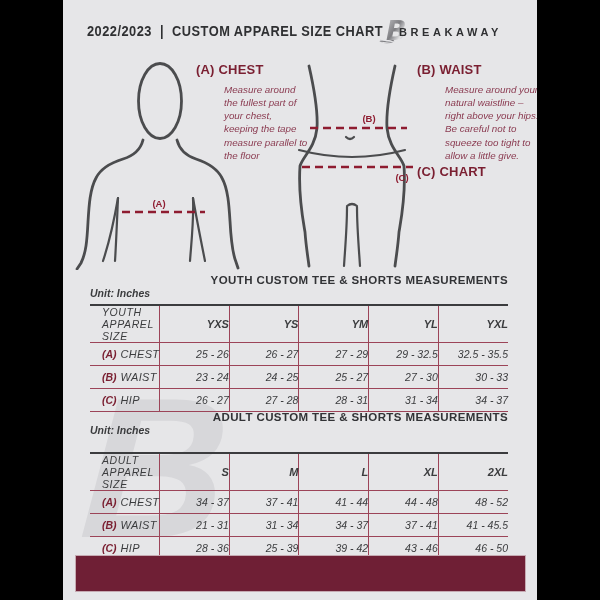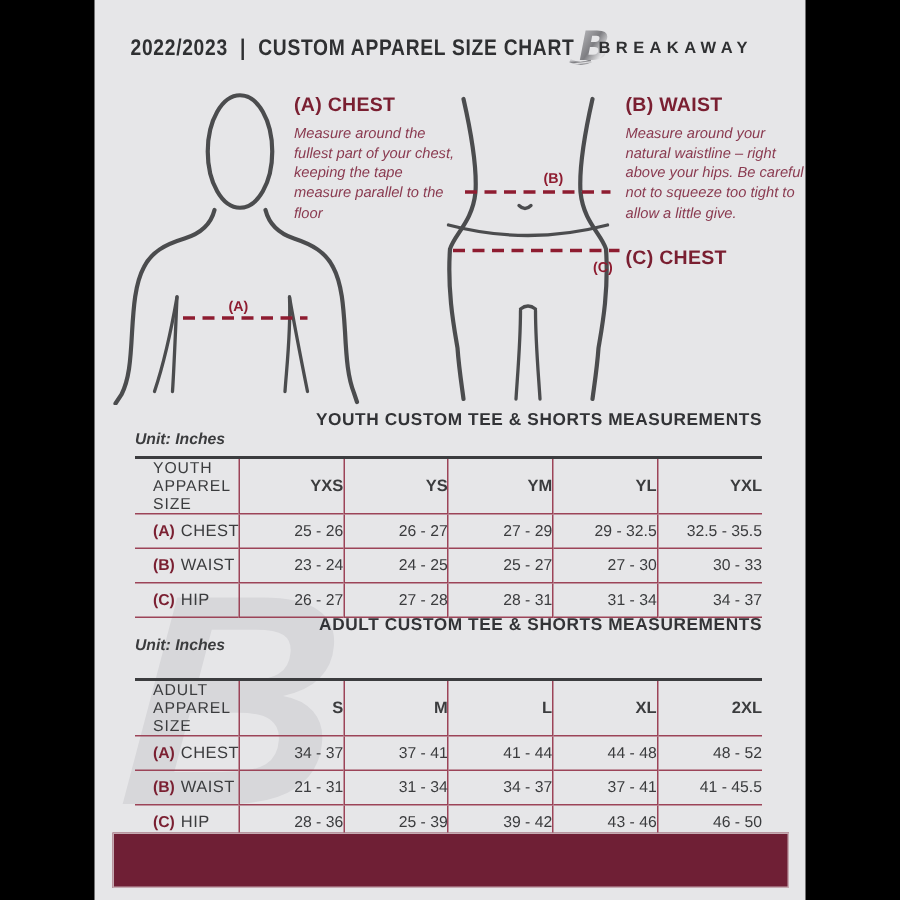--- a/index.html
+++ b/index.html
@@ -35,30 +35,30 @@
   .figline{stroke:var(--figure-stroke);fill:none;stroke-linecap:round;}
   .dash{stroke:var(--maroon-line);stroke-width:2.4;stroke-dasharray:8 5;fill:none;}
   .diag-label{font-size:9.5px;font-weight:700;fill:var(--maroon-line);text-anchor:middle;
     font-family:"Liberation Sans","DejaVu Sans",sans-serif;}
   .guide-block{position:absolute;}
   .gb-chest{left:133px;top:62px;width:112px;}
   .gb-waist{left:354px;top:62px;width:124px;}
   .gb-hips{left:354px;top:164px;width:124px;}
   .guide-heading{font-size:13px;font-weight:800;color:var(--maroon-heading);letter-spacing:.2px;}
   .guide-body{margin-top:6px;font-size:9.8px;font-style:italic;font-weight:500;
-    color:var(--maroon-body);line-height:1.34;white-space:pre-line;}
+    color:var(--maroon-body);line-height:1.34;white-space:pre-line;margin-left:28px;}
 
   
   .tbl-block{position:absolute;width:418px;z-index:1;}
   .tbl-block.youth{left:27px;top:274px;}
   .tbl-block.adult{left:27px;top:411px;}
   .tbl-title{text-align:right;font-size:11.5px;font-weight:700;letter-spacing:.4px;color:#323336;}
   .tbl-unit{text-align:left;font-size:10.5px;font-style:italic;font-weight:700;color:var(--table-ink);margin-top:1px;}
   table.size-table{border-collapse:collapse;table-layout:fixed;width:418px;margin-top:5px;
-    border-top:2.5px solid var(--table-top);border-bottom:1.5px solid var(--table-border);background:transparent;}
+    border-top:2.5px solid var(--table-top);border-bottom:1.5px solid var(--table-border);background:transparent;font-style:italic;}
   .adult table.size-table{margin-top:16px;}
   .size-table th,.size-table td{border-left:1.5px solid var(--table-border);text-align:right;
     color:var(--table-ink);}
   .size-table th:first-child,.size-table td:first-child{border-left:none;text-align:left;padding-left:12px;}
   .size-table th{height:26px;font-size:11px;font-weight:700;}
   .size-table th.size-head{font-size:10.5px;font-weight:400;letter-spacing:.6px;}
   .size-table tbody td{height:23px;font-size:10.5px;font-weight:500;border-top:1.5px solid var(--table-border);}
   .size-table td .key{font-weight:800;color:var(--maroon-heading);}
   .size-table td .rl{margin-left:4px;font-size:11px;letter-spacing:.3px;font-weight:400;}
 
@@ -128,21 +128,21 @@
 
     <div class="guide-block gb-chest">
       <div class="guide-heading">(A) CHEST</div>
       <div class="guide-body">Measure around the fullest part of your chest, keeping the tape measure parallel to the floor</div>
     </div>
     <div class="guide-block gb-waist">
       <div class="guide-heading">(B) WAIST</div>
       <div class="guide-body">Measure around your natural waistline – right above your hips. Be careful not to squeeze too tight to allow a little give.</div>
     </div>
     <div class="guide-block gb-hips">
-      <div class="guide-heading">(C) CHEST</div>
+      <div class="guide-heading">(C) CHART</div>
     </div>
 
     <div class="tbl-block youth">
       <div class="tbl-title">YOUTH CUSTOM TEE &amp; SHORTS MEASUREMENTS</div>
       <div class="tbl-unit">Unit: Inches</div>
       <table class="size-table">
           <thead>
             <tr>
               <th class="size-head">YOUTH APPAREL SIZE</th>
               <th>YXS</th>

